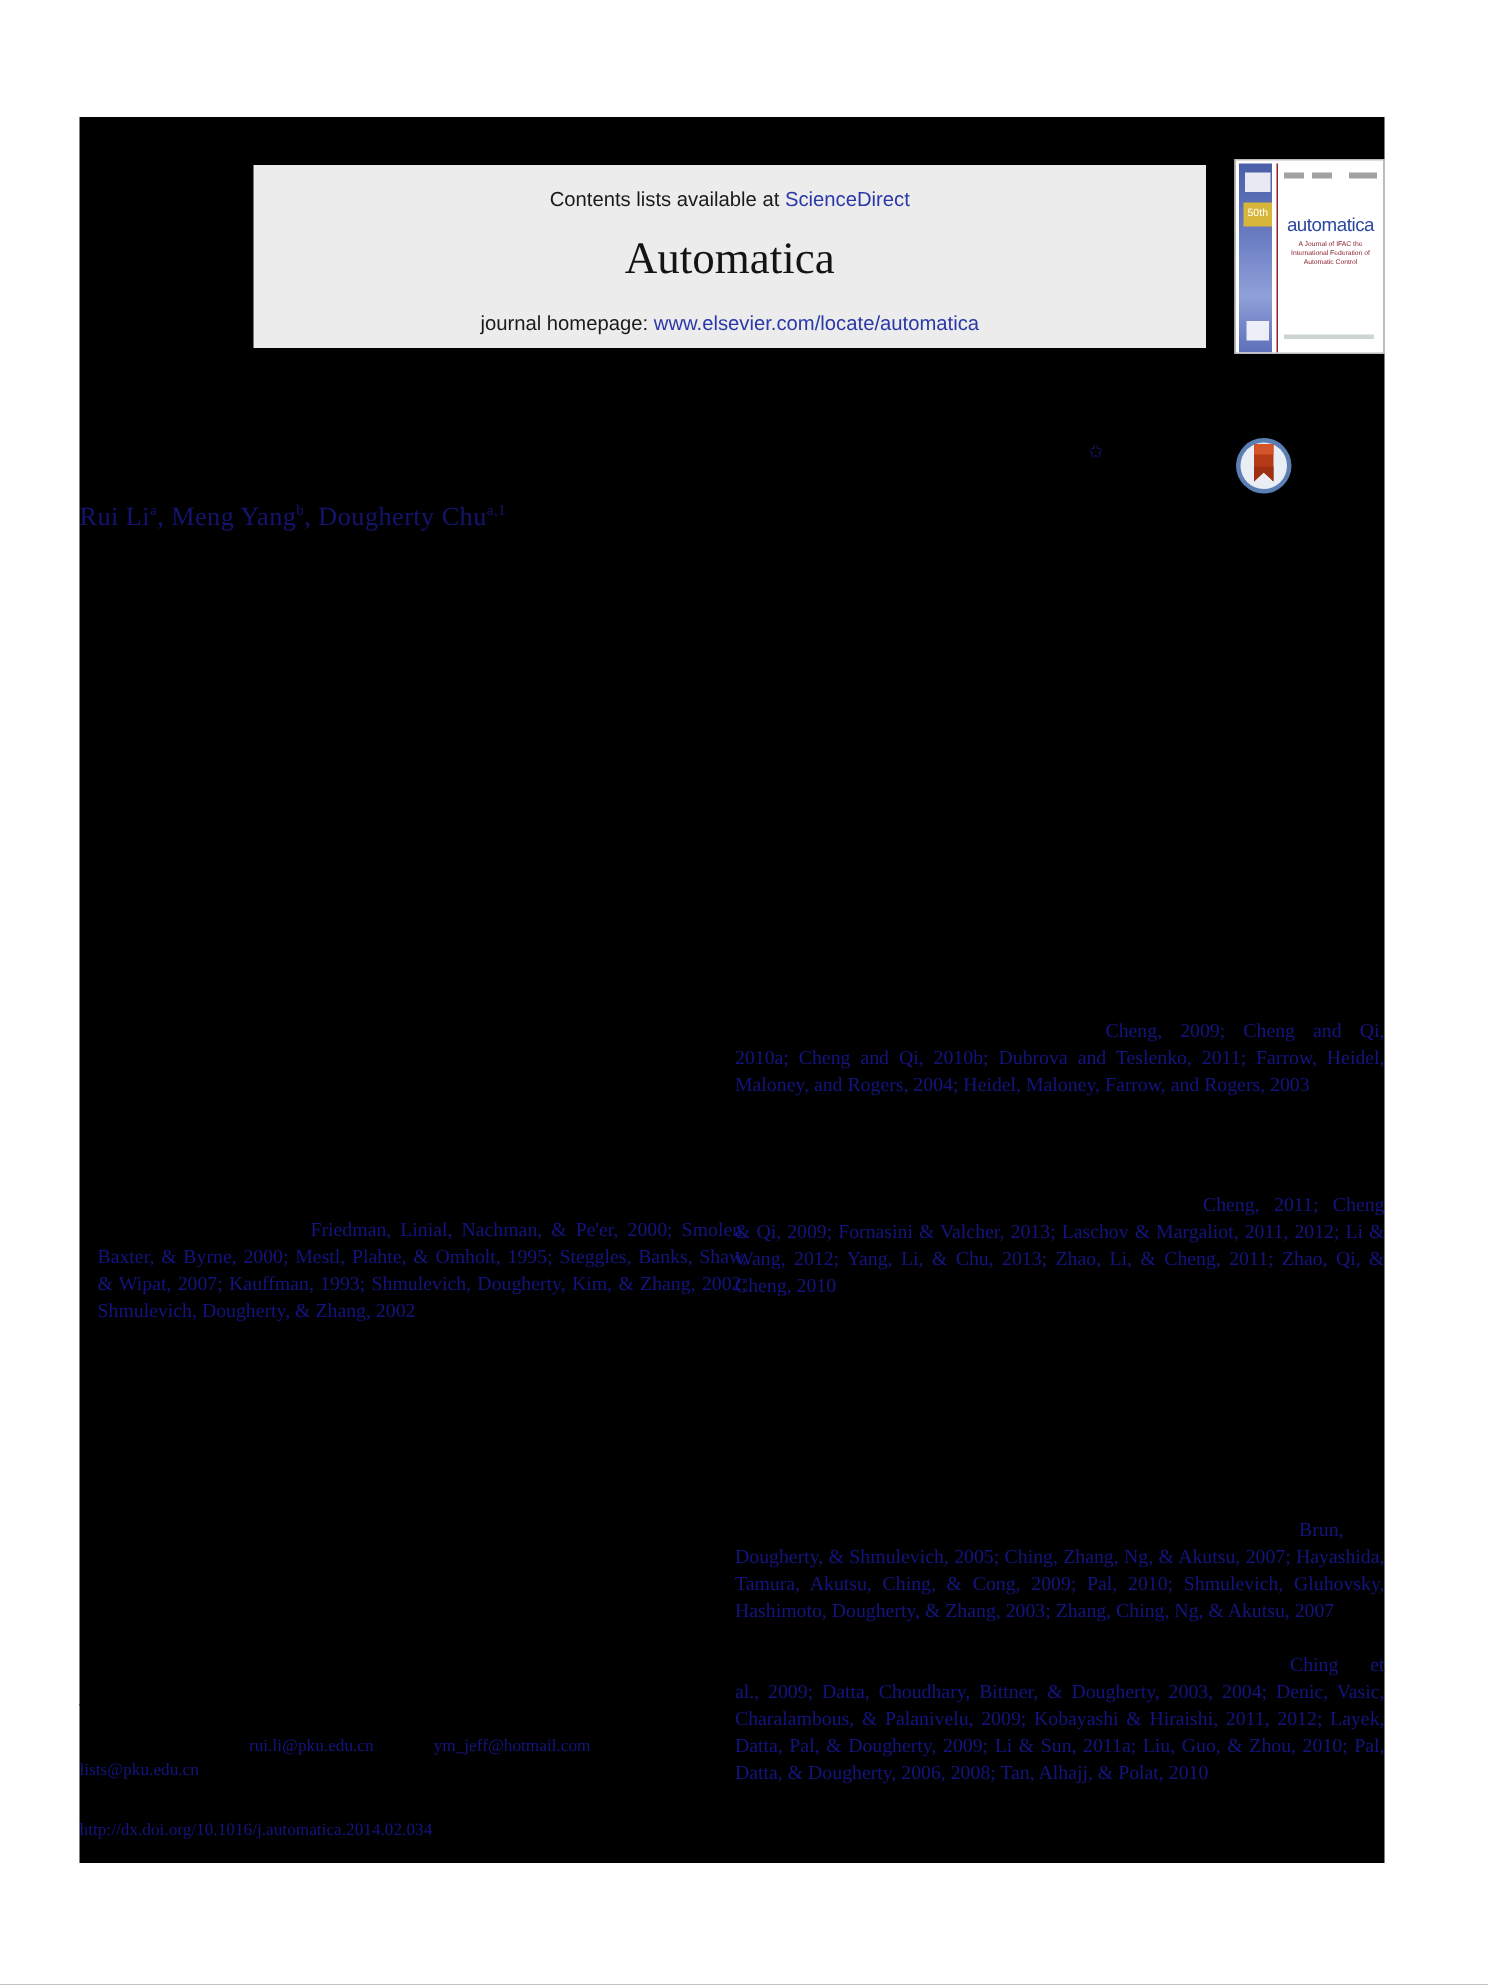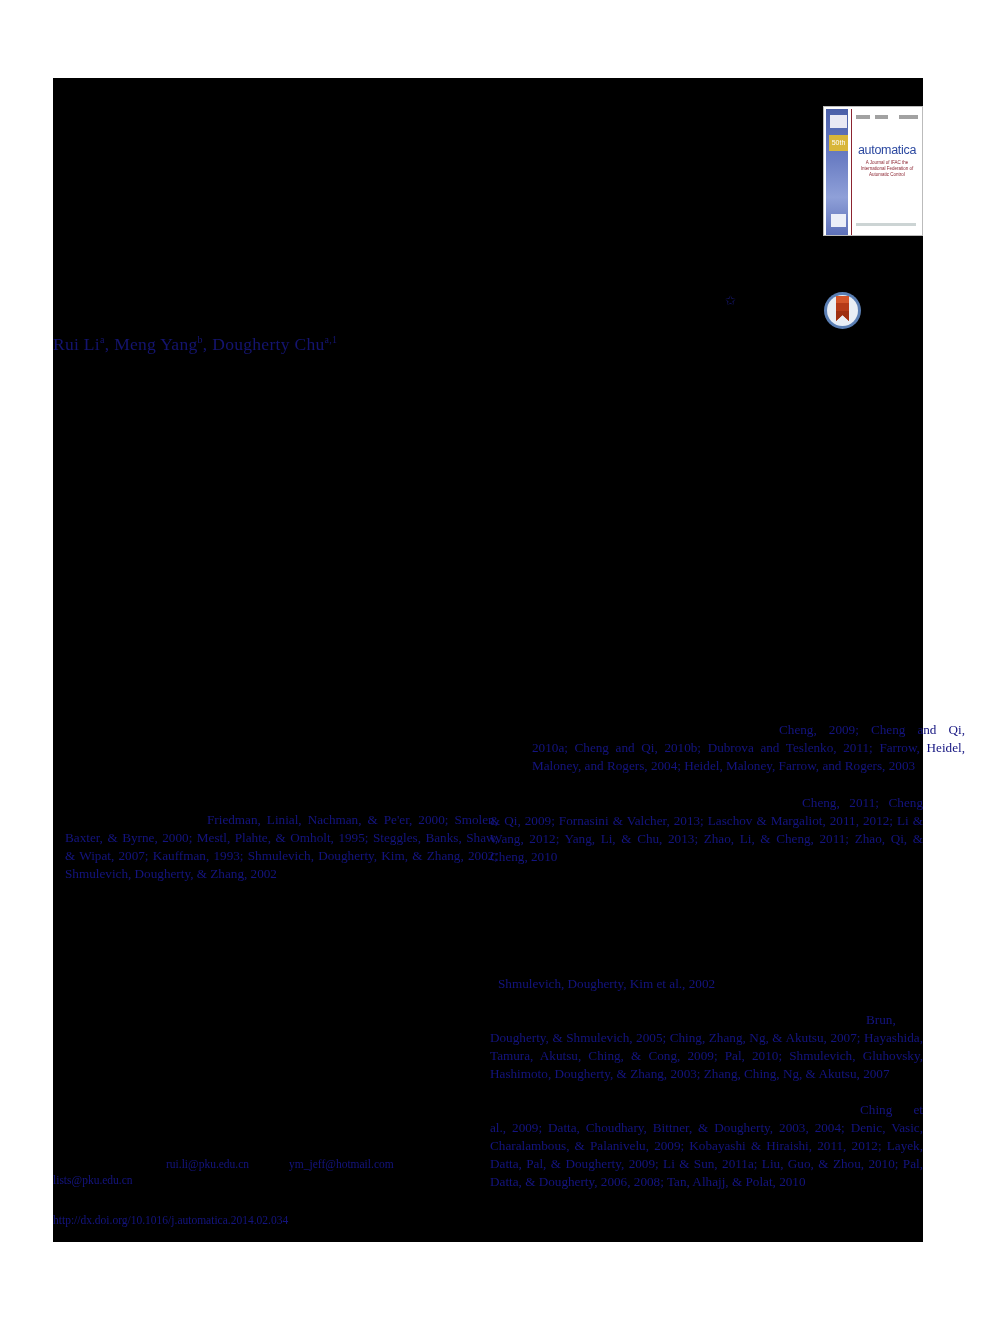--- a/index.html
+++ b/index.html
@@ -261,21 +261,21 @@
     position: absolute;
     color: #141480;
     font-family: "Liberation Serif", serif;
     font-size: 13.2px;
     line-height: 18px;
     text-align: justify;
     text-justify: inter-word;
   }
   .link-block.narrow { text-align: left; }
 
-  #refs-right-1 { left: 437px; top: 643px; width: 433px; text-indent: 247px; margin-left: 42px; }
+  #refs-right-1 { left: 437px; top: 600px; width: 433px; text-indent: 247px; }
   #refs-right-2 { left: 437px; top: 716px; width: 433px; text-indent: 312px; }
   #refs-left-1  { left: 0px;   top: 733px; width: 433px; text-indent: 142px; padding-left: 12px; }
   #refs-right-3 { left: 445px; top: 897px; width: 425px; }
   #refs-right-4 { left: 437px; top: 933px; width: 433px; text-indent: 376px; }
   #refs-right-5 { left: 437px; top: 1023px; width: 433px; text-indent: 370px; }
 
   
   #footnote-rule {
     position: absolute;
     left: 0px;
@@ -309,20 +309,25 @@
 </style>
 </head>
 <body>
 
 <div id="page-sheet">
 
 
   <div id="masthead">
 
 
+    <div id="journal-band">
+      <div id="contents-line"><span>Contents lists available at </span><span class="sd">ScienceDirect</span></div>
+      <div id="journal-title">Automatica</div>
+      <div id="homepage-line"><span>journal homepage: </span><span class="url">www.elsevier.com/locate/automatica</span></div>
+    </div>
 
     <div id="cover-thumb">
       <div id="cover-spine">
         <div id="cover-spine-mark"></div>
         <div id="cover-50">50th</div>
         <div id="cover-ifac"></div>
       </div>
       <div id="cover-rule"></div>
       <div id="cover-topline"></div>
       <div id="cover-name">automatica</div>
@@ -342,21 +347,20 @@
       <path d="M13 5 L26 5 L26 12 L13 12 Z" fill="#d4552a"></path>
       <path d="M13 20 L26 20 L26 30 L19.5 24 L13 30 Z" fill="#9e2f12"></path>
     </svg>
   </div>
 
   <div id="author-line"><span>Rui Li</span><sup>a</sup><span>, </span><span>Meng Yang</span><sup>b</sup><span>, </span><span>Dougherty Chu</span><sup>a,1</sup></div>
 
   <div class="link-block" id="refs-right-1">Cheng, 2009; Cheng and Qi, 2010a; Cheng and Qi, 2010b; Dubrova and Teslenko, 2011; Farrow, Heidel, Maloney, and Rogers, 2004; Heidel, Maloney, Farrow, and Rogers, 2003</div>
   <div class="link-block" id="refs-right-2">Cheng, 2011; Cheng &amp; Qi, 2009; Fornasini &amp; Valcher, 2013; Laschov &amp; Margaliot, 2011, 2012; Li &amp; Wang, 2012; Yang, Li, &amp; Chu, 2013; Zhao, Li, &amp; Cheng, 2011; Zhao, Qi, &amp; Cheng, 2010</div>
   <div class="link-block" id="refs-left-1">Friedman, Linial, Nachman, &amp; Pe'er, 2000; Smolen, Baxter, &amp; Byrne, 2000; Mestl, Plahte, &amp; Omholt, 1995; Steggles, Banks, Shaw, &amp; Wipat, 2007; Kauffman, 1993; Shmulevich, Dougherty, Kim, &amp; Zhang, 2002; Shmulevich, Dougherty, &amp; Zhang, 2002</div>
-  <div class="link-block narrow" id="refs-right-3">Shmulevich, Dougherty, Kim et al., 2002</div>
   <div class="link-block" id="refs-right-4">Brun, Dougherty, &amp; Shmulevich, 2005; Ching, Zhang, Ng, &amp; Akutsu, 2007; Hayashida, Tamura, Akutsu, Ching, &amp; Cong, 2009; Pal, 2010; Shmulevich, Gluhovsky, Hashimoto, Dougherty, &amp; Zhang, 2003; Zhang, Ching, Ng, &amp; Akutsu, 2007</div>
   <div class="link-block" id="refs-right-5">Ching et al., 2009; Datta, Choudhary, Bittner, &amp; Dougherty, 2003, 2004; Denic, Vasic, Charalambous, &amp; Palanivelu, 2009; Kobayashi &amp; Hiraishi, 2011, 2012; Layek, Datta, Pal, &amp; Dougherty, 2009; Li &amp; Sun, 2011a; Liu, Guo, &amp; Zhou, 2010; Pal, Datta, &amp; Dougherty, 2006, 2008; Tan, Alhajj, &amp; Polat, 2010</div>
 
   <div id="footnote-rule"></div>
 
   <div id="emails-line"><span class="spacer1"></span><span>rui.li@pku.edu.cn</span><span class="spacer2"></span><span>ym_jeff@hotmail.com</span><br><span>lists@pku.edu.cn</span></div>
 
   <div id="doi-line">http://dx.doi.org/10.1016/j.automatica.2014.02.034</div>
 
 </div>

